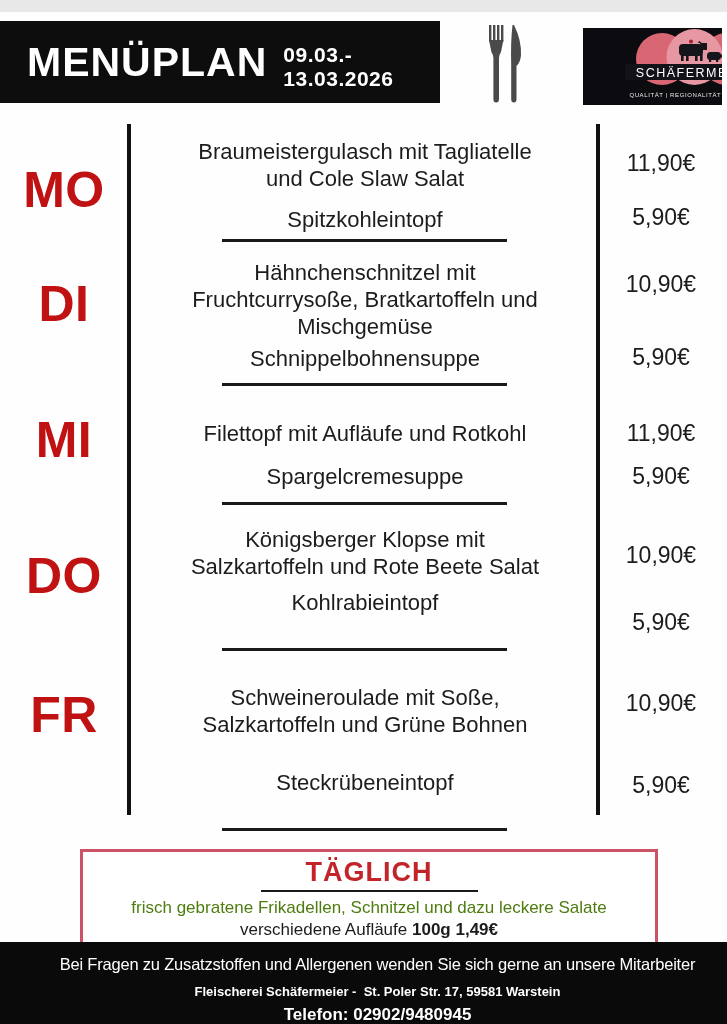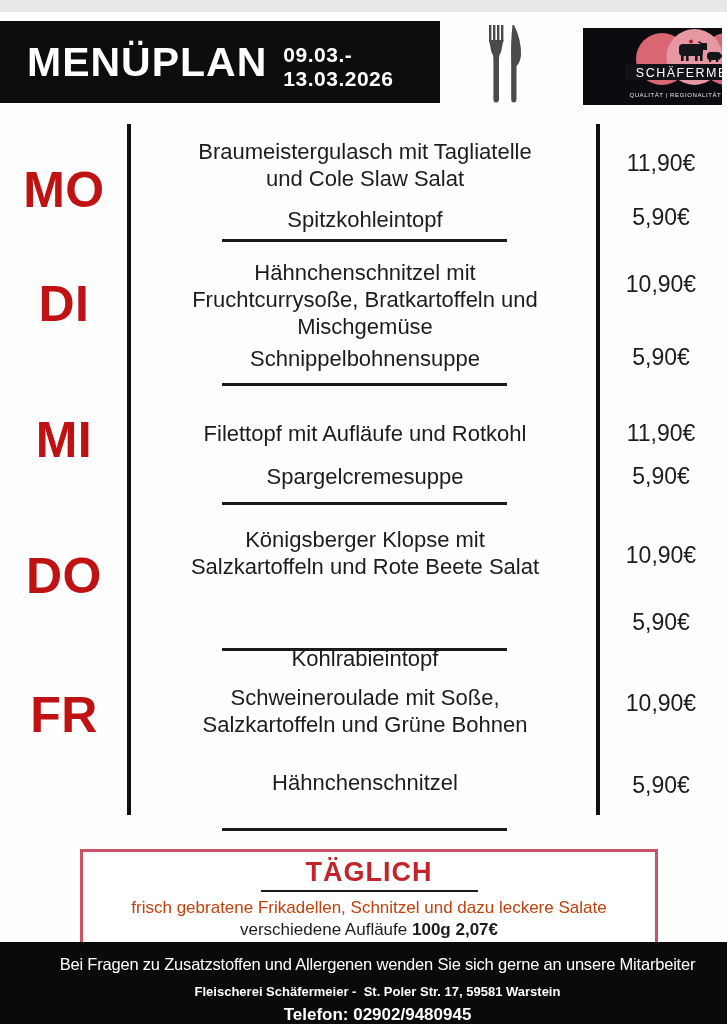--- a/index.html
+++ b/index.html
@@ -47,34 +47,34 @@
     position:absolute; left:606px; width:110px; text-align:center;
     font-size:23px; color:#1c1c1c; line-height:28px; white-space:nowrap;
   }
   .divider {
     position:absolute; left:222px; width:285px; height:3px; background:#1a1a1a;
   }
 
   .mo-main { top:126px; } .mo-p1 { top:137px; } .mo-soup { top:194px; } .mo-p2 { top:191px; } .div-mo { top:227px; }
   .di-main { top:247px; } .di-p1 { top:258px; } .di-soup { top:333px;text-align:center; } .di-p2 { top:331px; } .div-di { top:371px; }
   .mi-main { top:408px; } .mi-p1 { top:407px; } .mi-soup { top:451px; } .mi-p2 { top:450px; } .div-mi { top:490px; }
-  .do-main { top:514px; } .do-p1 { top:529px; } .do-soup { top:633px;text-align:center; } .do-p2 { top:596px; } .div-do { top:636px; }
+  .do-main { top:514px; } .do-p1 { top:529px; } .do-soup { top:577px;text-align:center; } .do-p2 { top:596px; } .div-do { top:636px; }
   .fr-main { top:672px; } .fr-p1 { top:677px; } .fr-soup { top:757px; } .fr-p2 { top:759px; } .div-fr { top:816px; }
 
   
   .daily-box {
     position:absolute; left:80px; top:837px; width:578px; height:100px;
     border:3px solid #cb5365; background:#fff; text-align:center; z-index:1;
   }
   .daily-title {
     color:#c2242a; font-weight:bold; font-size:27px; line-height:30px;
     margin-top:5px; letter-spacing:1px;
   }
   .daily-underline { width:217px; height:2px; background:#1a1a1a; margin:3px auto 5px auto; }
-  .daily-line1 { font-size:17px; color:#c2410c; line-height:22px; }
+  .daily-line1 { font-size:17px; color:#4d7c0f; line-height:22px; }
   .daily-line2 { font-size:17px; color:#1c1c1c; line-height:22px; }
   .daily-line2 .bold { font-weight:bold; }
 
   
   .footer-bar {
     position:absolute; left:0; top:930px; width:727px; height:87px;
     background:#0a0a0a; color:#fff; text-align:center; z-index:2;padding-left:28px;
   }
   .footer-line1 { font-size:16.5px; margin-top:10px; line-height:24px; letter-spacing:-0.2px; }
   .footer-line2 { font-size:13px; font-weight:bold; margin-top:4px; line-height:23px; }
@@ -167,31 +167,31 @@
   <div class="dish do-main">Königsberger Klopse mit
 Salzkartoffeln und Rote Beete Salat</div>
   <div class="price do-p1">10,90€</div>
   <div class="dish do-soup">Kohlrabieintopf</div>
   <div class="price do-p2">5,90€</div>
   <div class="divider div-do"></div>
 
   <div class="dish fr-main">Schweineroulade mit Soße,
 Salzkartoffeln und Grüne Bohnen</div>
   <div class="price fr-p1">10,90€</div>
-  <div class="dish fr-soup">Hähnchenschnitzel</div>
+  <div class="dish fr-soup">Steckrübeneintopf</div>
   <div class="price fr-p2">5,90€</div>
   <div class="divider div-fr"></div>
 
   <div class="daily-box">
     <div class="daily-title">TÄGLICH</div>
     <div class="daily-underline"></div>
     <div class="daily-line1">frisch gebratene Frikadellen, Schnitzel und dazu leckere Salate</div>
     <div class="daily-line2">
       <span>verschiedene Aufläufe</span>
-      <span class="bold">100g 2,07€</span>
+      <span class="bold">100g 1,49€</span>
     </div>
   </div>
 
   <div class="footer-bar">
     <div class="footer-line1">Bei Fragen zu Zusatzstoffen und Allergenen wenden Sie sich gerne an unsere Mitarbeiter</div>
     <div class="footer-line2 pre">Fleischerei Schäfermeier -  St. Poler Str. 17, 59581 Warstein</div>
     <div class="footer-line3">Telefon: 02902/9480945</div>
   </div>
 
 </div>

